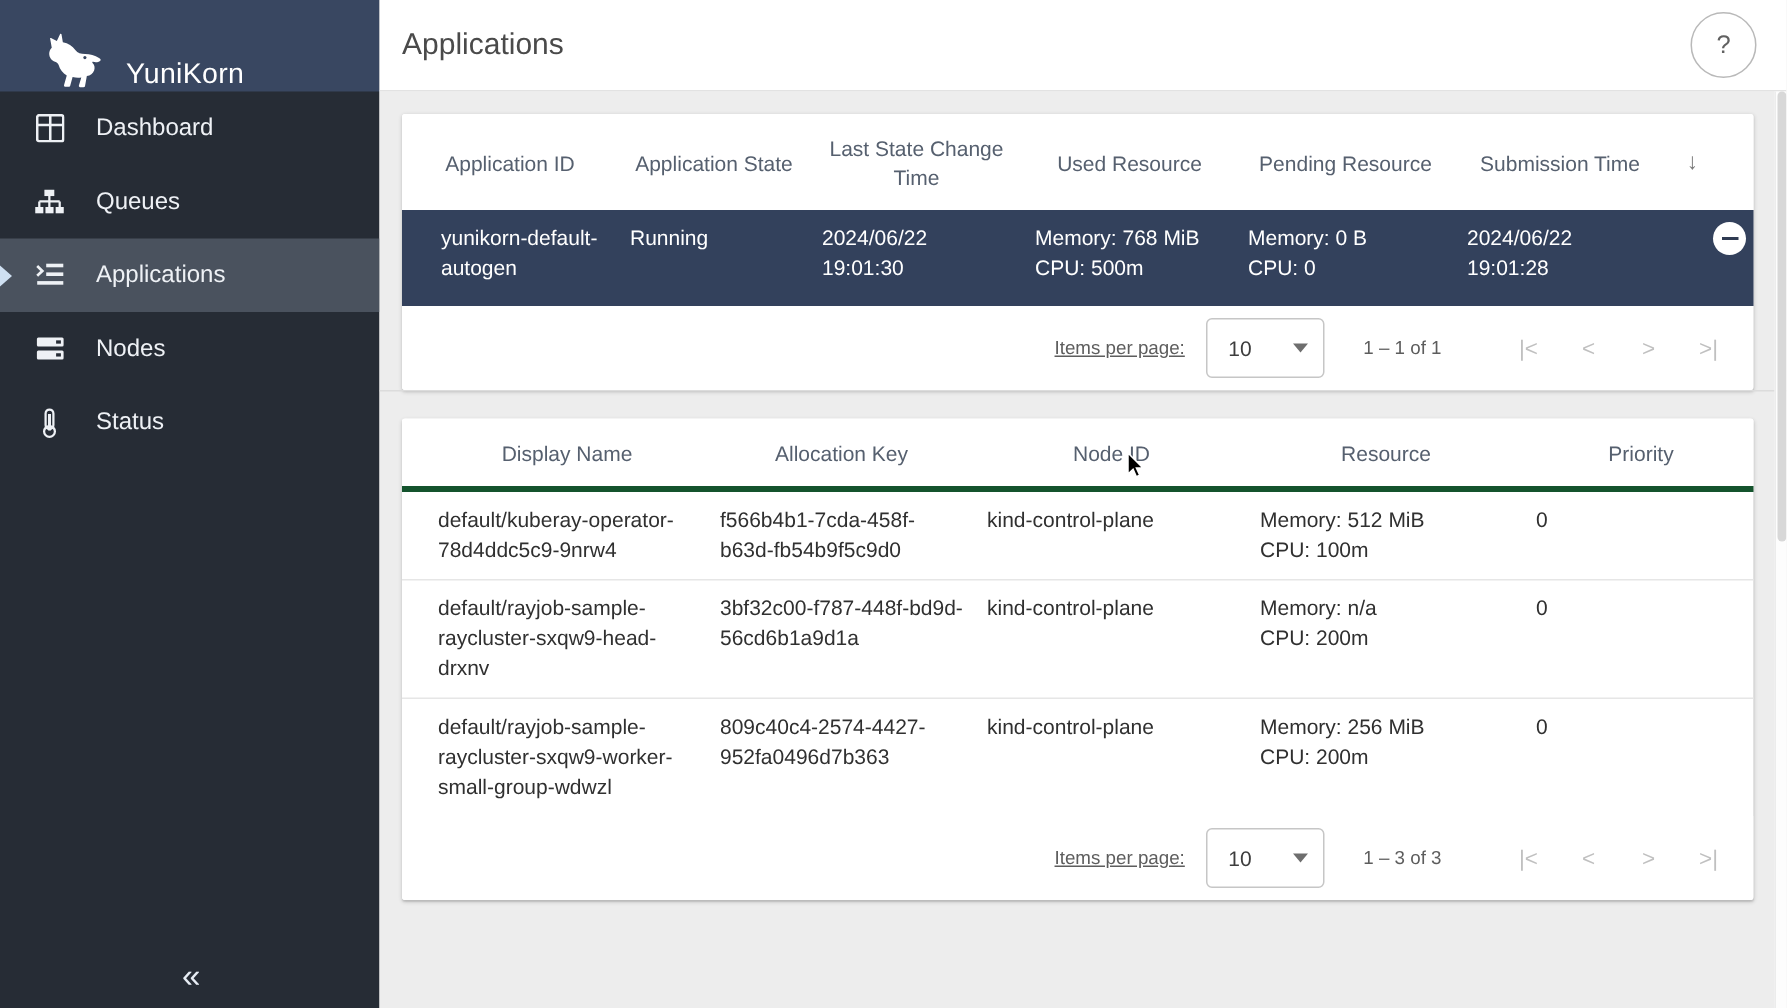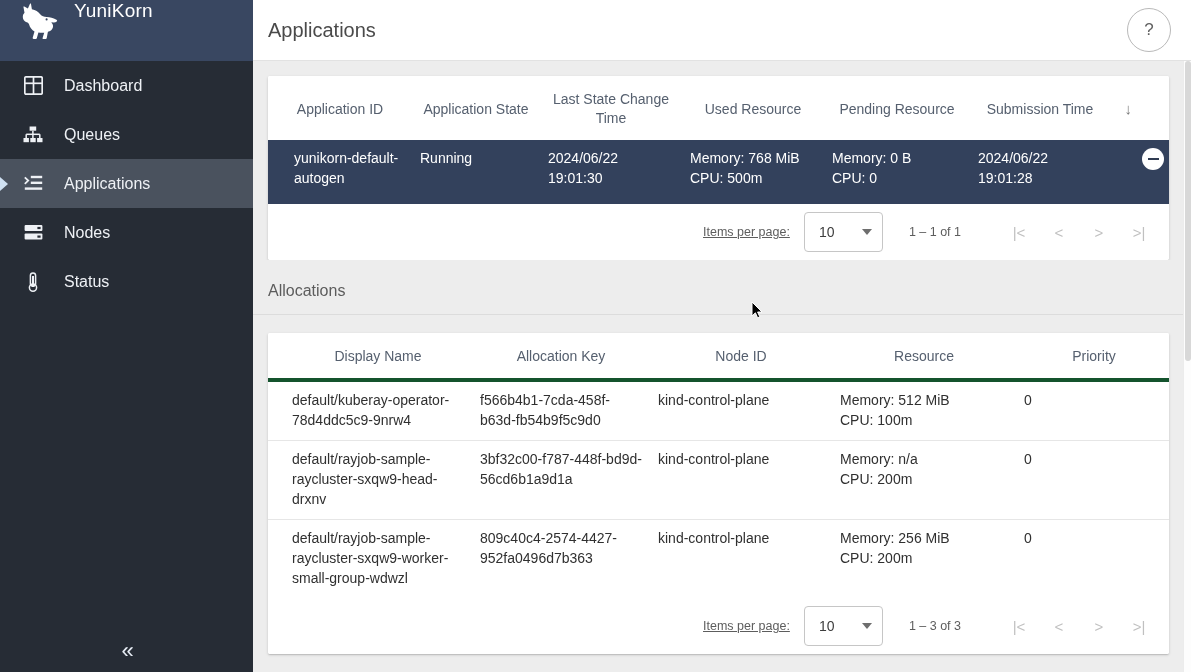--- a/index.html
+++ b/index.html
@@ -24,22 +24,22 @@
     background: #262c35;
     flex: 0 0 253px;
     position: relative;
     display: flex;
     flex-direction: column;
   }
   .brand {
     height: 61px;
     background: #394761;
     display: flex;
-    align-items: flex-start;
-    padding-left: 14px;
+    align-items: flex-end;
+    padding-left: 24px;
     flex: 0 0 61px;
   }
   .brand-logo {
     width: 50px; height: 42px;
     flex: 0 0 50px;
     display: flex; align-items: center; justify-content: center;
   }
   .brand-title {
     color: #ffffff;
     font-size: 19px;
@@ -438,23 +438,20 @@
             <span class="caret"></span>
           </div>
           <div class="pg-range">1 – 1 of 1</div>
           <button class="pg-btn">|&lt;</button>
           <button class="pg-btn">&lt;</button>
           <button class="pg-btn">&gt;</button>
           <button class="pg-btn">&gt;|</button>
         </div>
       </div>
 
-      <div class="alloc-section-head">
-        <div class="alloc-title">Allocations</div>
-      </div>
       <div class="alloc-divider"></div>
 
       <div class="card" style="margin-top:18px">
         <table class="mat alloc-table">
           <colgroup>
             <col style="width:204px">
               <col style="width:178px">
               <col style="width:182px">
             <col style="width:184px">
               <col style="width:156px">

